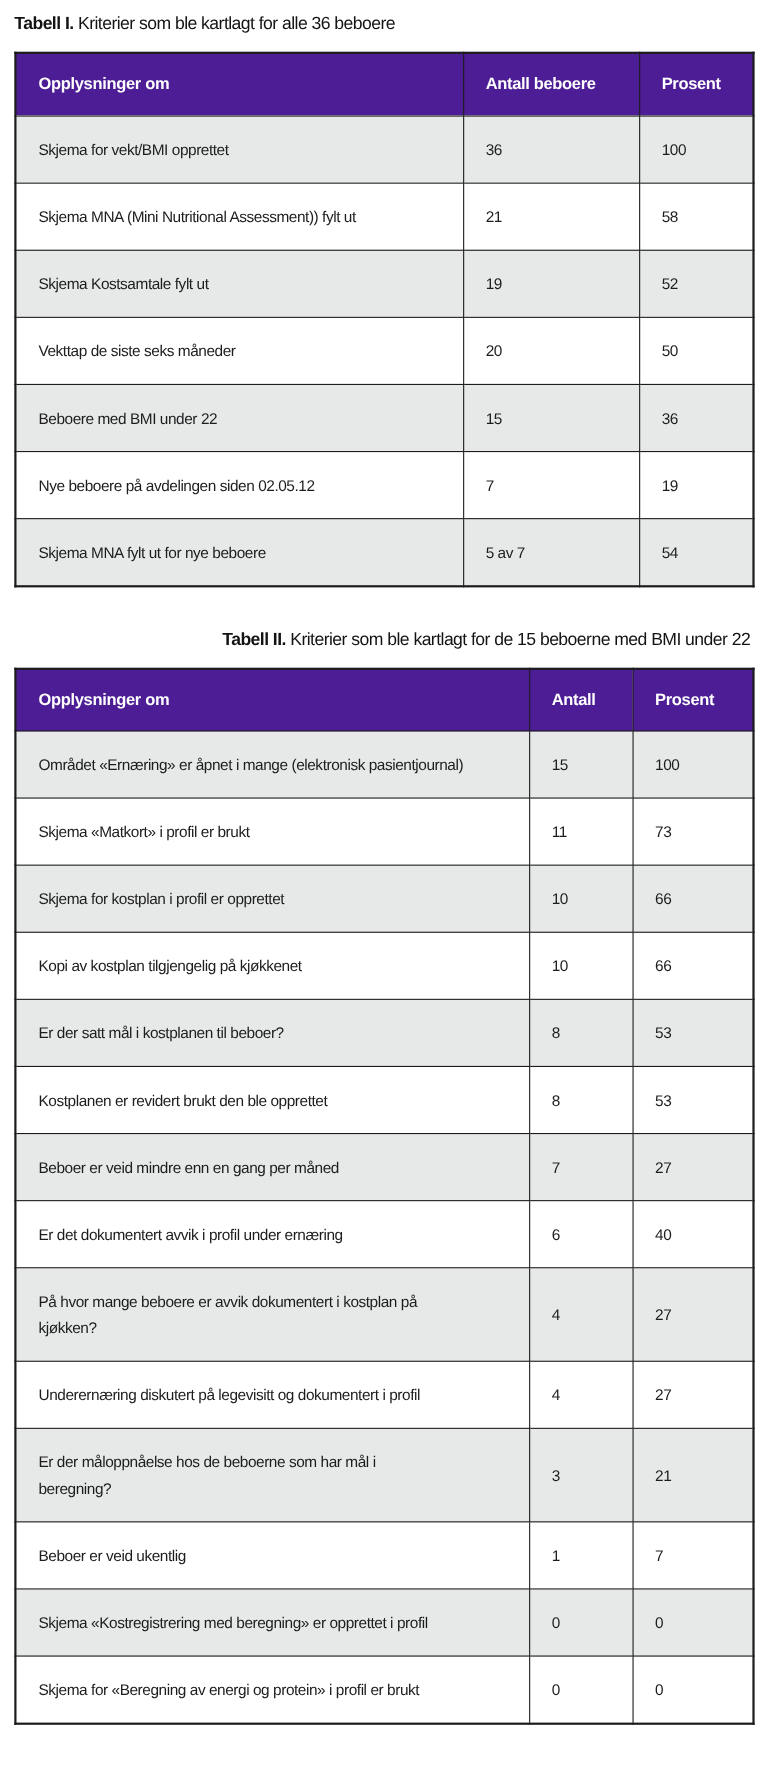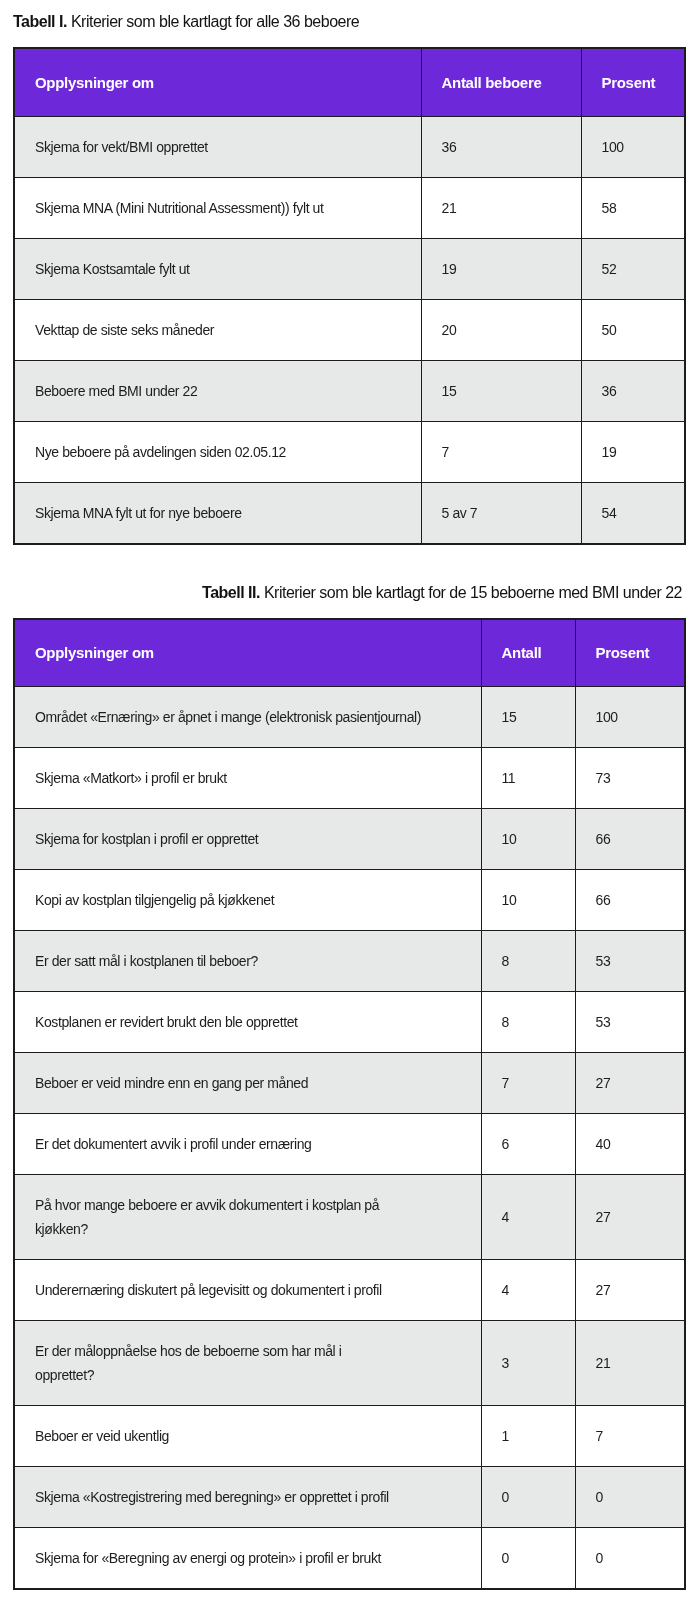--- a/index.html
+++ b/index.html
@@ -8,22 +8,22 @@
 
   .table-title{margin:0;font-size:16px;color:#131313;letter-spacing:-0.5px;line-height:20px;}
   .table-title .lbl{font-weight:bold;}
   .table-title .rest{margin-left:4px;}
   .title2{margin-top:38px;text-align:right;}
 
   table.t{border-collapse:collapse;table-layout:fixed;width:671px;margin-top:15px;
           border:2px solid #1c1c1c;}
   .t2{margin-top:22px;}
 
-  .t th{background:#6d28d9;color:#ffffff;font-size:15px;font-weight:bold;text-align:left;
-        padding:0 8px 0 20px;height:68px;letter-spacing:-0.3px;border:1.5px solid #1c1c1c;
+  .t th{background:#4c1d95;color:#ffffff;font-size:15px;font-weight:bold;text-align:left;
+        padding:0 8px 0 20px;height:57px;letter-spacing:-0.3px;border:1.5px solid #1c1c1c;
         box-sizing:border-box;}
   .t td{font-size:14px;color:#1d1d1f;letter-spacing:-0.4px;line-height:24px;
         padding:18px 10px 18px 20px;border:1.5px solid #1c1c1c;vertical-align:middle;
         white-space:pre-line;box-sizing:border-box;}
   .t tbody tr:nth-child(odd){background:#e7e8e8;}
   .t tbody tr:nth-child(even){background:#ffffff;}
 
   .t1 col.c1{width:407px}.t1 col.c2{width:160px}.t1 col.c3{width:104px}
   .t2 col.c1{width:467px}.t2 col.c2{width:94px}.t2 col.c3{width:110px}
 </style>
@@ -152,21 +152,21 @@
         <td>4</td>
         <td>27</td>
       </tr>
       <tr>
         <td>Underernæring diskutert på legevisitt og dokumentert i profil</td>
         <td>4</td>
         <td>27</td>
       </tr>
       <tr>
         <td>Er der måloppnåelse hos de beboerne som har mål i
-opprettet?</td>
+beregning?</td>
         <td>3</td>
         <td>21</td>
       </tr>
       <tr>
         <td>Beboer er veid ukentlig</td>
         <td>1</td>
         <td>7</td>
       </tr>
       <tr>
         <td>Skjema «Kostregistrering med beregning» er opprettet i profil</td>

